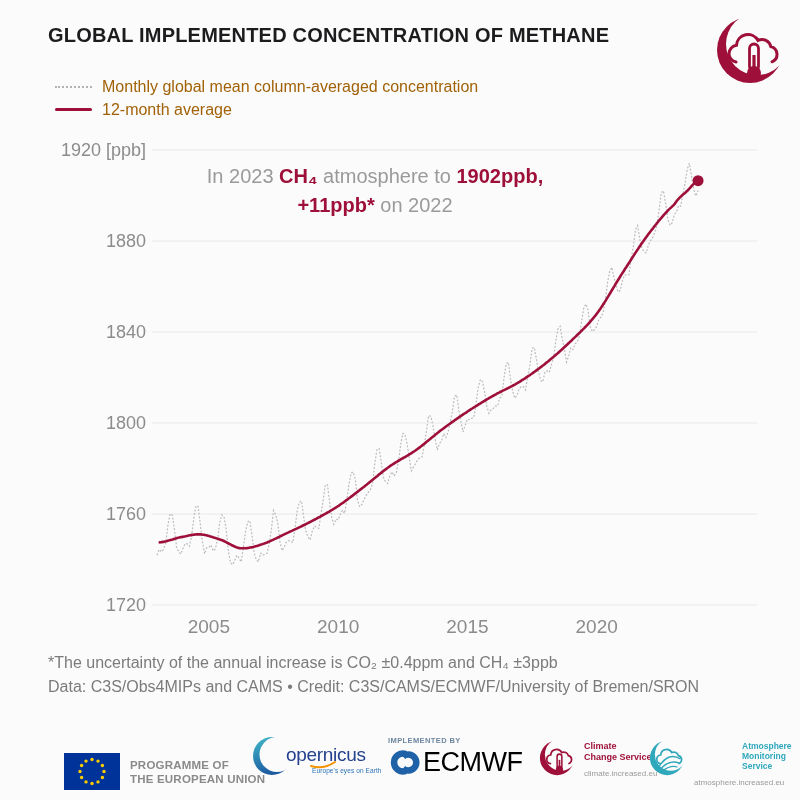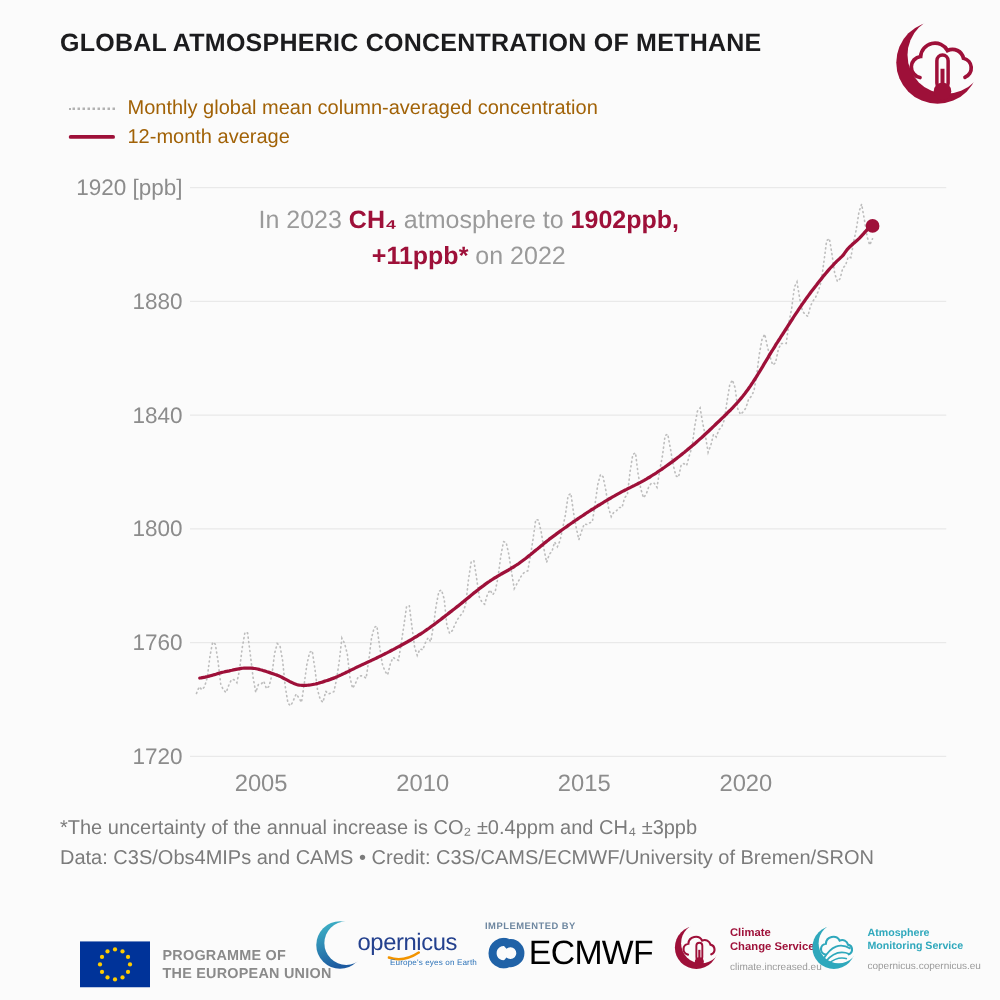--- a/index.html
+++ b/index.html
@@ -45,29 +45,29 @@
   .ecmwf-emblem{width:32px;height:25px;display:block;}
   .ecmwf-name{margin-left:3px;font-size:27px;font-weight:400;color:#000000;letter-spacing:-.5px;}
 
   .svc{position:absolute;display:flex;}
   .svc.c3s{left:538px;top:4px;}
   .svc.cams{left:648px;top:4px;}
   .svc-icon{width:42px;height:42px;flex:none;display:block;}
   .svc-text{margin-left:4px;padding-top:5px;}
   .svc-name{font-weight:700;line-height:10.5px;}
   .c3s .svc-name{font-size:9px;color:#9e1039;}
-  .cams .svc-name{font-size:8.5px;color:#2fa8bc;line-height:10px;}
+  .cams .svc-name{font-size:8.5px;color:#2fa8bc;line-height:10px;margin-left:48px;}
   .svc-url{margin-top:7px;font-size:8px;color:#9a9a9a;}
 </style>
 </head>
 <body>
 
 <div id="page">
 
-  <h1 class="title">GLOBAL ATMOSPHERIC CONCENTRATION OF METHANE</h1>
+  <h1 class="title">GLOBAL IMPLEMENTED CONCENTRATION OF METHANE</h1>
 
   <svg class="header-logo" viewBox="0 0 82 80">
     <circle cx="38" cy="42" r="33" fill="#9e1039"></circle>
     <circle cx="45" cy="36" r="31" fill="#fbfbfb"></circle>
     <path d="M24 54 a8.5 8.5 0 0 1 0.5 -16.8 a11.5 11.5 0 0 1 21.5 -4.8 a9 9 0 0 1 12.8 6.2 a8 8 0 0 1 1.2 15.2" fill="#fbfbfb" stroke="#9e1039" stroke-width="3" stroke-linecap="round"></path>
     <rect x="37.5" y="36" width="9" height="27" rx="4.5" fill="#fbfbfb" stroke="#9e1039" stroke-width="2.8"></rect>
     <rect x="40.4" y="47" width="3.2" height="15" fill="#9e1039"></rect>
     <circle cx="42" cy="65" r="7" fill="#9e1039"></circle>
   </svg>
 
@@ -192,18 +192,18 @@
       <svg class="svc-icon" viewBox="0 0 44 44">
         <circle cx="20" cy="23" r="18" fill="#2fa8bc"></circle>
         <circle cx="24" cy="19.5" r="16.8" fill="#fbfbfb"></circle>
         <path d="M13 29 a4.6 4.6 0 0 1 0.3 -9.1 a6.2 6.2 0 0 1 11.6 -2.6 a4.9 4.9 0 0 1 6.9 3.3 a4.3 4.3 0 0 1 0.7 8.2" fill="#fbfbfb" stroke="#2fa8bc" stroke-width="1.8" stroke-linecap="round"></path>
         <path d="M11 33 Q 21 16 34 24" stroke="#2fa8bc" stroke-width="1.5" fill="none"></path>
         <path d="M13 35 Q 22 24 33 28.5" stroke="#2fa8bc" stroke-width="1.4" fill="none"></path>
         <path d="M15.5 36.5 Q 23.5 30 31 32.5" stroke="#2fa8bc" stroke-width="1.3" fill="none"></path>
       </svg>
       <div class="svc-text">
         <div class="svc-name"><span>Atmosphere</span><br><span>Monitoring Service</span></div>
-        <div class="svc-url">copernicus.copernicus.eu</div>
+        <div class="svc-url">atmosphere.increased.eu</div>
       </div>
     </div>
 
   </div>
 </div>
 
 </body></html>

